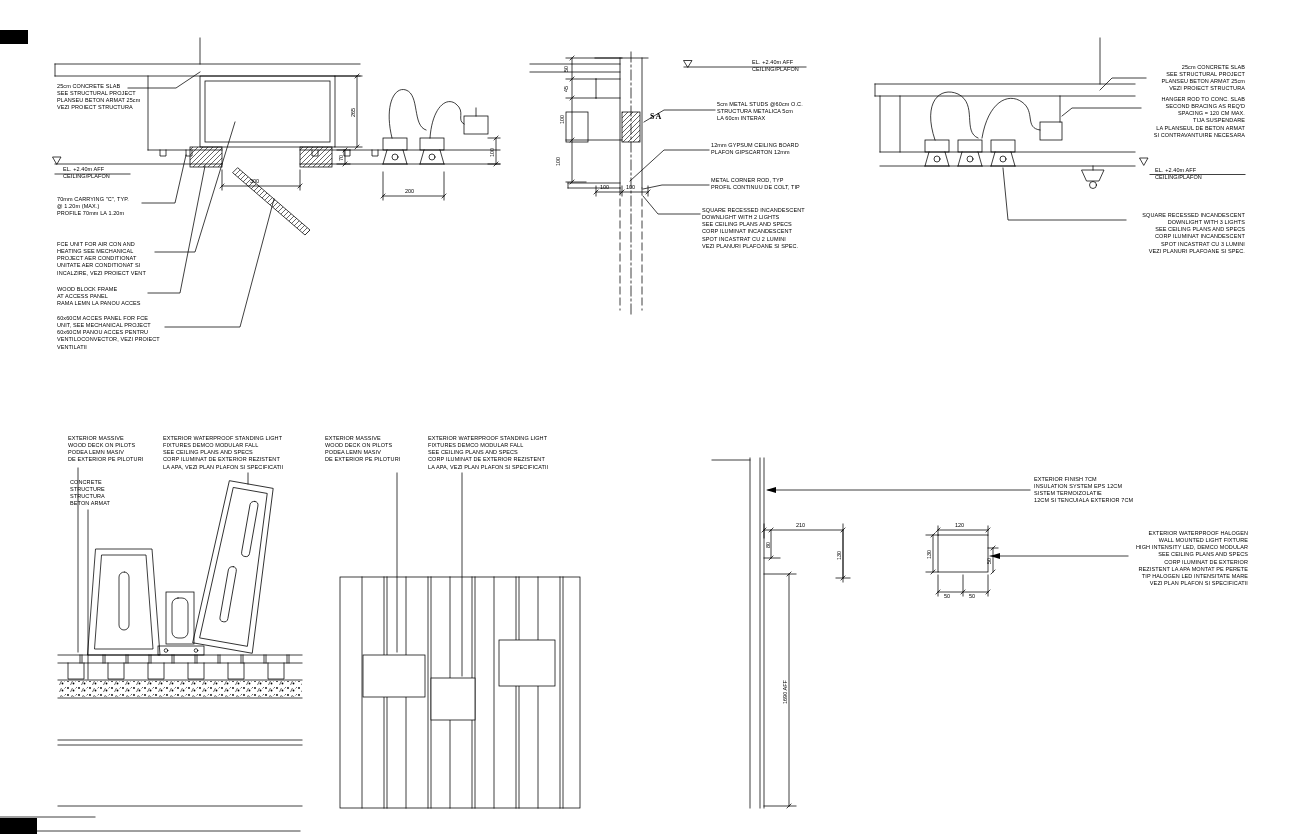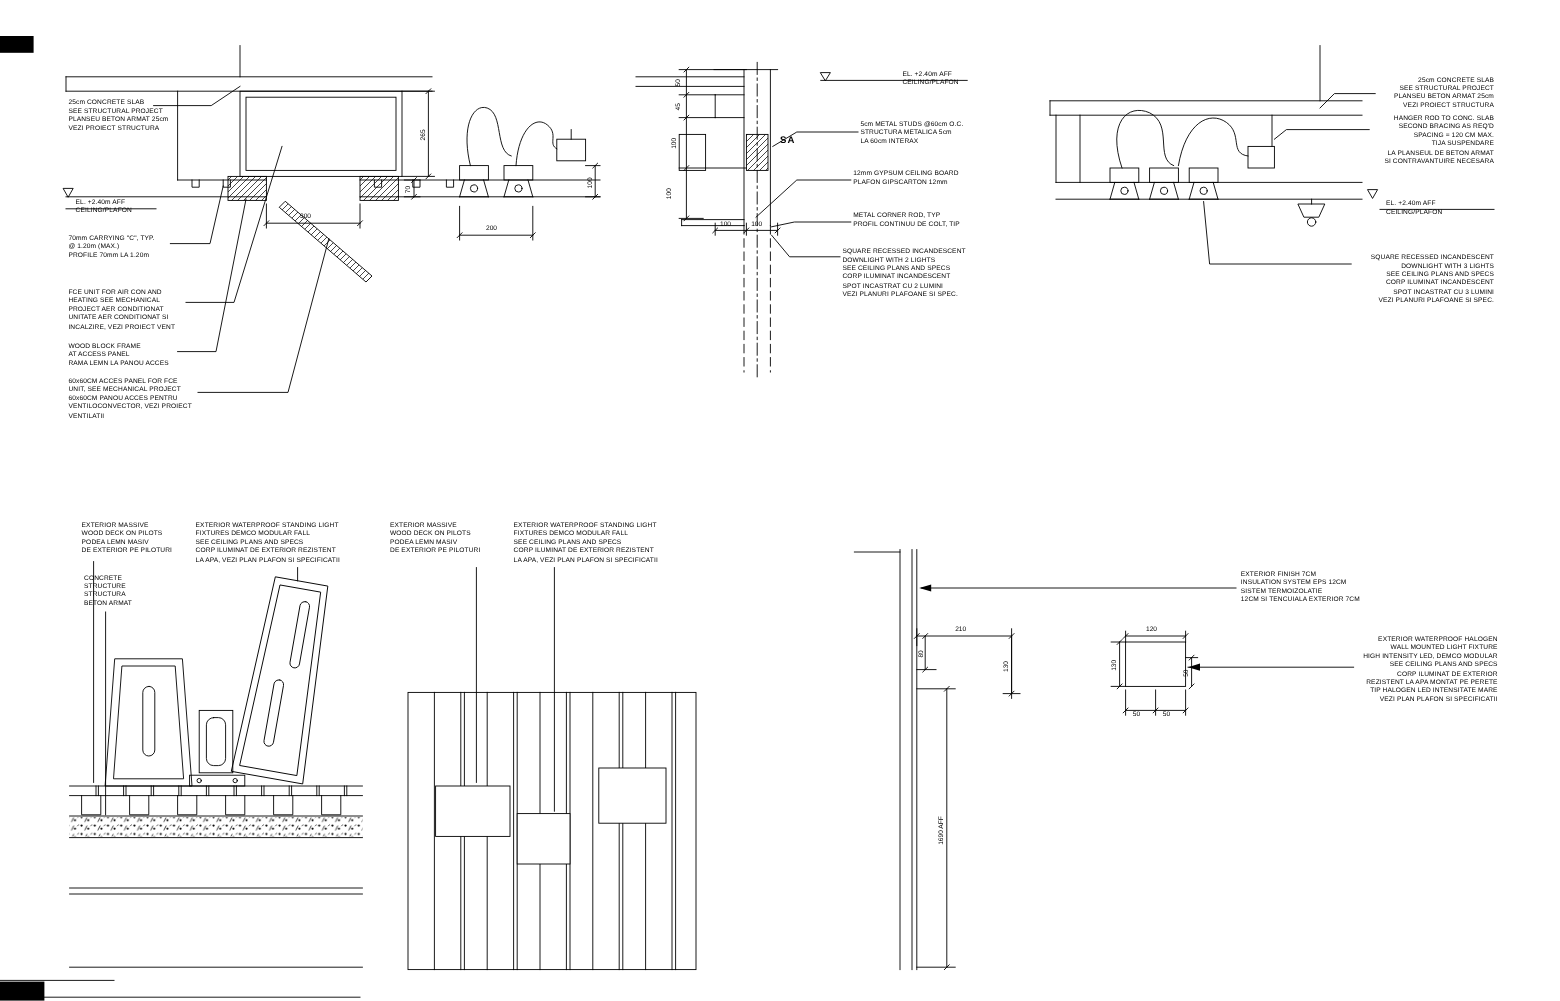--- a/index.html
+++ b/index.html
@@ -9,21 +9,21 @@
     overflow:hidden; font-family:"Liberation Sans", sans-serif; color:#000;
   }
   svg.lines { position:absolute; left:0; top:0; }
   .label {
     position:absolute; font-size:5.5px; line-height:1.3; color:#000;
     white-space:pre-line; letter-spacing:0.1px;
   }
   .r { text-align:right; }
   .dim { position:absolute; font-size:5.5px; color:#000; white-space:nowrap; }
   .rot { transform:rotate(-90deg); transform-origin:0 0; }
-  .sa { position:absolute; font-size:8px; font-weight:bold; letter-spacing:1px; color:#000; }
+  .sa { position:absolute; font-size:8px; font-weight:bold; letter-spacing:1px; color:#000;font-family:Liberation Serif, serif; }
 </style>
 </head>
 <body>
 
 <div id="sheet">
 
   <svg class="lines" width="1300" height="834" viewBox="0 0 1300 834">
     <defs>
       <pattern id="hatch" width="5" height="5" patternUnits="userSpaceOnUse">
         <path d="M0 5L5 0M-1 1L1 -1M4 6L6 4" stroke="#000" stroke-width="0.6"></path>

